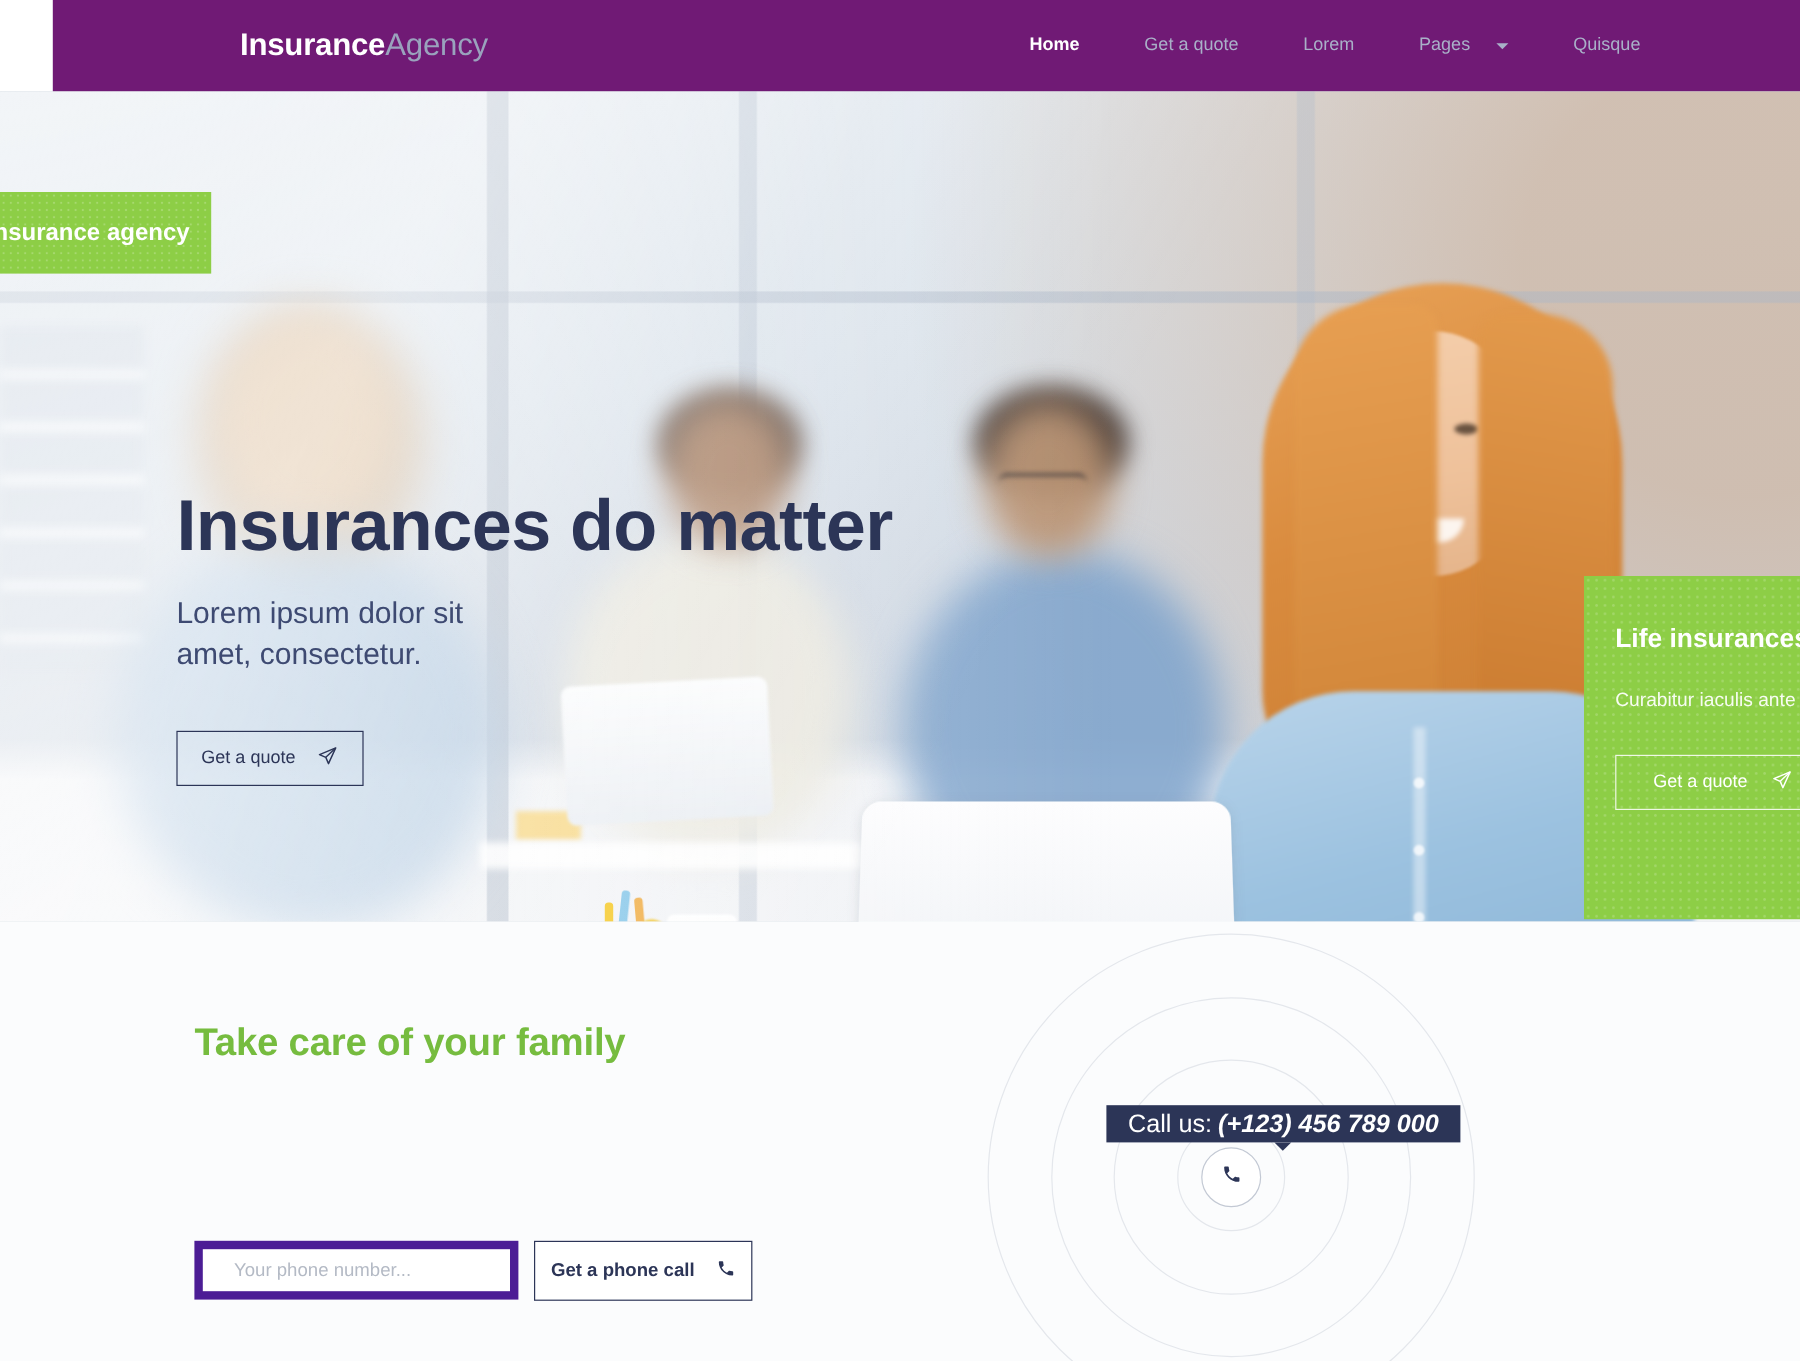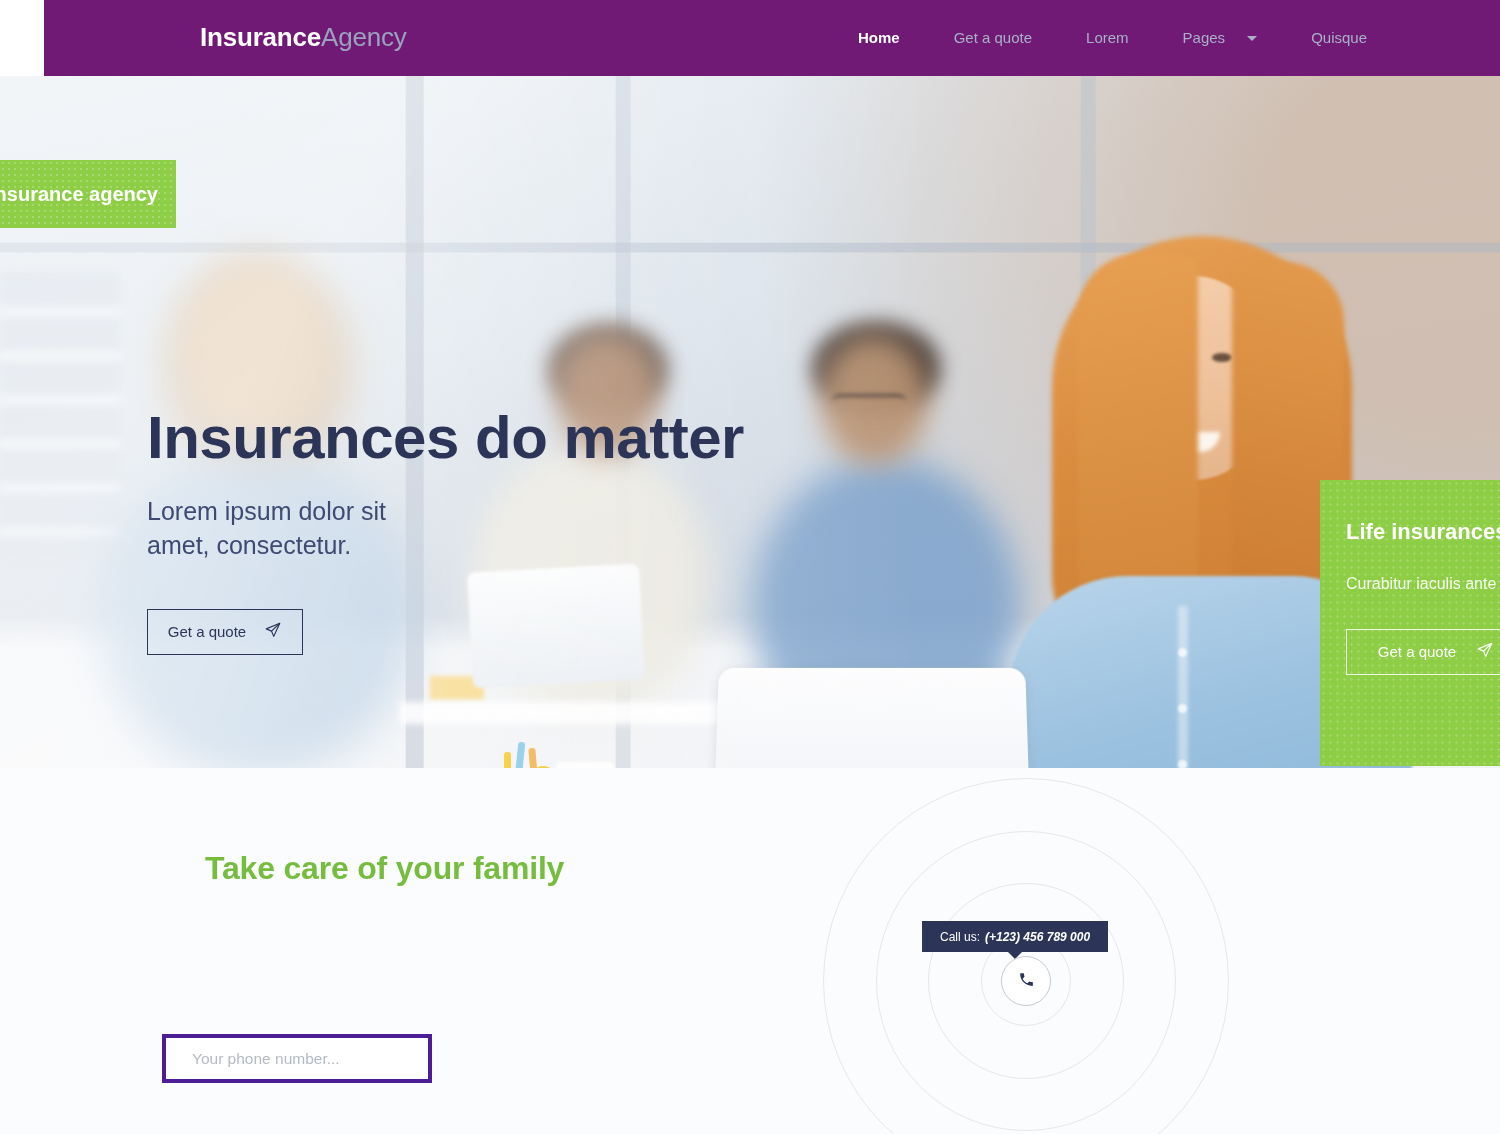--- a/index.html
+++ b/index.html
@@ -397,36 +397,35 @@
   .ring.r3 { width: 300px; height: 300px; }
   .ring.r4 { width: 406px; height: 406px; }
 
   .lower-title {
     position: absolute;
     left: 162px; top: 850px;
     font-size: 32px;
     font-weight: bold;
     color: #76bc3f;
     letter-spacing: -0.2px;
-    margin-left: 43px;
   }
   .lower-text {
     position: absolute;
     left: 162px; top: 920px;
     width: 530px;
     font-size: 16.5px;
     line-height: 1.72;
     color: #9aa1ae;
   }
 
   .phone-field {
     position: absolute;
     left: 162px; top: 1034px;
     width: 270px; height: 49px;
-    border: 4px solid #4c1d95;
+    border: 7px solid #4c1d95;
     background: #ffffff;
     padding: 0 26px;
     font-size: 15.5px;
     font-family: "Liberation Sans", sans-serif;
     color: #ef4444;
     outline: none;
   }
   .phone-field::placeholder { color: #b4bac5; }
 
   .call-btn {
@@ -445,21 +444,21 @@
     gap: 18px;
     cursor: pointer;
   }
 
   .tooltip {
     position: absolute;
     left: 922px; top: 921px;
     height: 31px;
     background: #2c3557;
     color: #ffffff;
-    font-size: 12px;
+    font-size: 21px;
     display: flex;
     align-items: center;
     padding: 0 18px;
     white-space: nowrap;
     z-index: 6;
   }
   .tooltip::after {
     content: "";
     position: absolute;
     bottom: -7px; left: 50%;
@@ -600,20 +599,28 @@
     <div class="ring r1"></div>
     <div class="ring r2"></div>
     <div class="ring r3"></div>
     <div class="ring r4"></div>
   </div>
 
   <div class="lower-title">Take care of your family</div>
 
   <input class="phone-field" type="text" placeholder="Your phone number..." style="">
 
+  <button class="call-btn">
+    <span>Get a phone call</span>
+    <span>
+      <svg width="16" height="16" viewBox="0 0 24 24" fill="#2c3557">
+        <path d="M6.6 10.8c1.5 2.9 3.7 5.1 6.6 6.6l2.2-2.2c.3-.3.7-.4 1-.2 1.1.4 2.3.6 3.6.6.6 0 1 .4 1 1V20c0 .6-.4 1-1 1C10.6 21 3 13.4 3 4c0-.6.4-1 1-1h3.5c.6 0 1 .4 1 1 0 1.2.2 2.4.6 3.6.1.3 0 .7-.2 1l-2.3 2.2z"></path>
+      </svg>
+    </span>
+  </button>
 
   <div class="tooltip">
     <span>Call us:</span>
     <span class="tooltip-num">(+123) 456 789 000</span>
   </div>
 
   <div class="call-circle">
     <span>
       <svg width="17" height="17" viewBox="0 0 24 24" fill="#2c3557">
         <path d="M6.6 10.8c1.5 2.9 3.7 5.1 6.6 6.6l2.2-2.2c.3-.3.7-.4 1-.2 1.1.4 2.3.6 3.6.6.6 0 1 .4 1 1V20c0 .6-.4 1-1 1C10.6 21 3 13.4 3 4c0-.6.4-1 1-1h3.5c.6 0 1 .4 1 1 0 1.2.2 2.4.6 3.6.1.3 0 .7-.2 1l-2.3 2.2z"></path>

